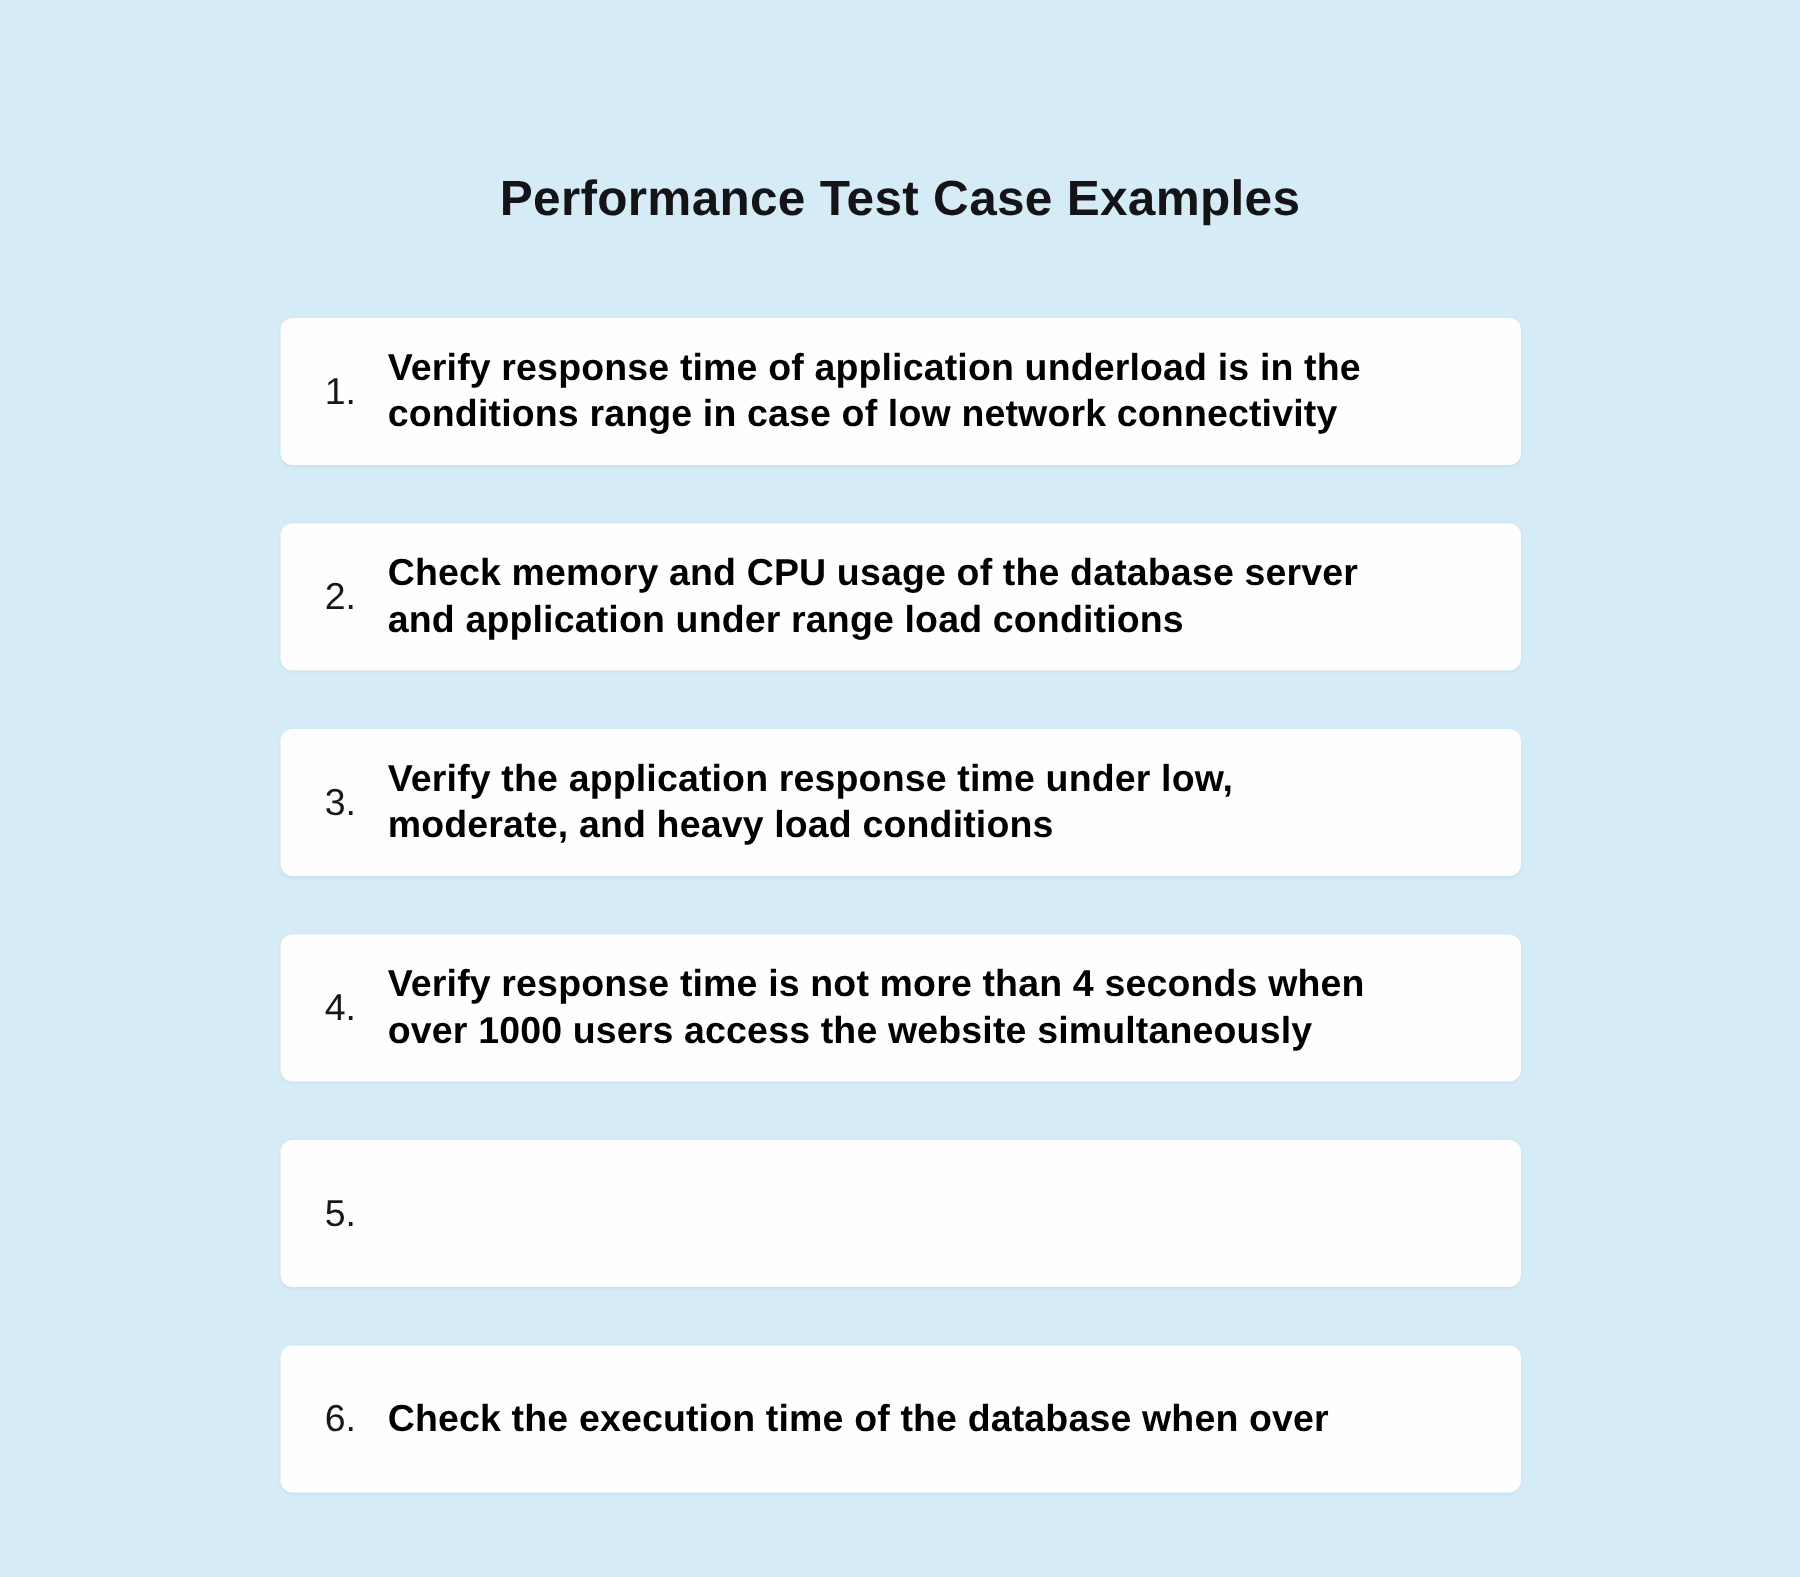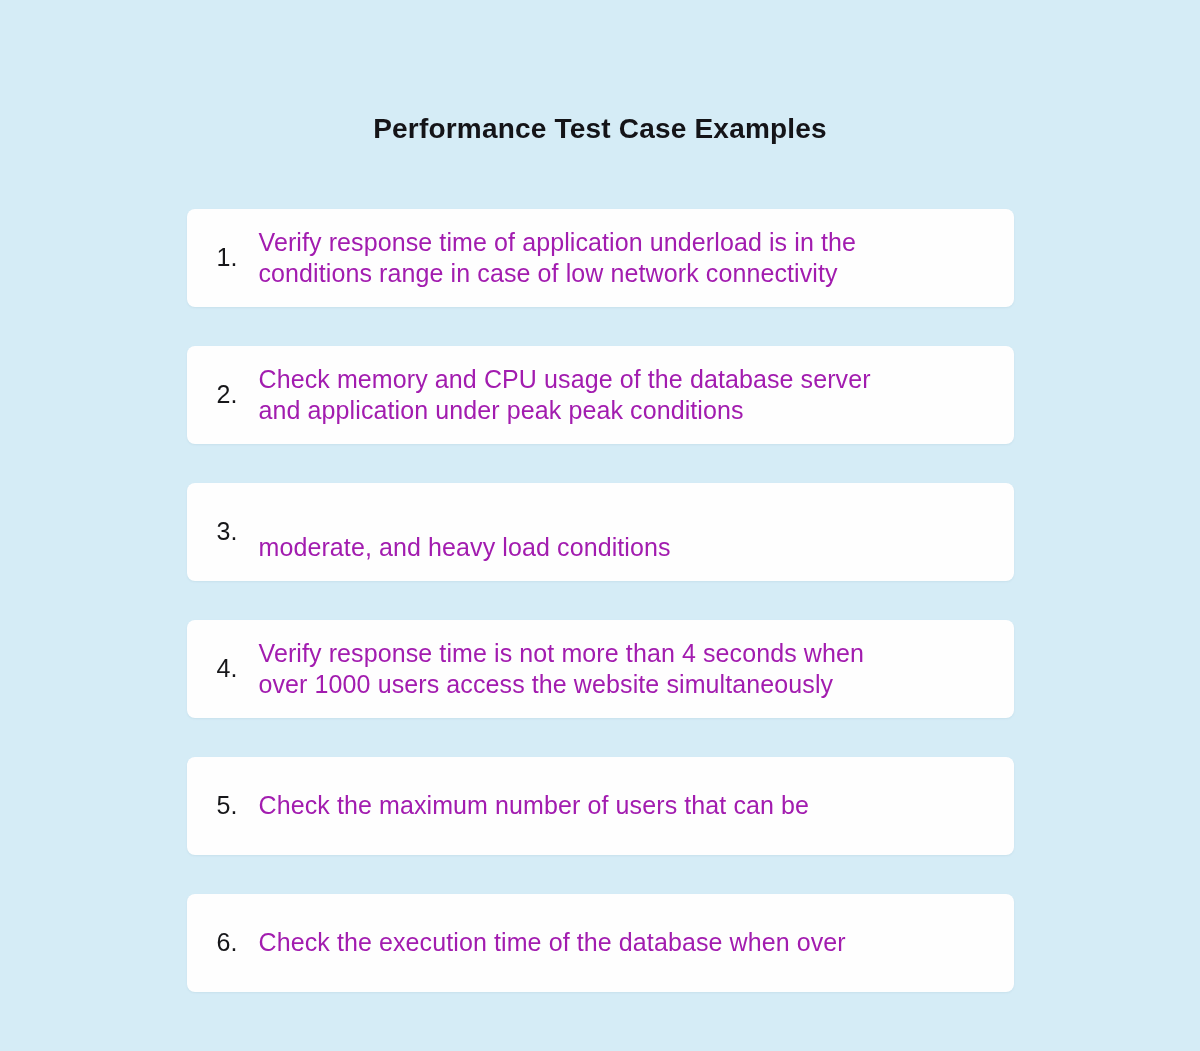--- a/index.html
+++ b/index.html
@@ -10,21 +10,21 @@
     width: 1200px;
     height: 1051px;
     background: #d5ecf6;
     font-family: "Liberation Sans", "DejaVu Sans", sans-serif;
     color: #17171a;
     overflow: hidden;
   }
   .page-title {
     padding-top: 92px;
     text-align: center;
-    font-size: 28px;
+    font-size: 33px;
     line-height: 36px;
     font-weight: 700;
     letter-spacing: 0.2px;
     color: #141418;
   }
   .cards {
     width: 827px;
     margin: 62px auto 0 auto;
   }
   .card {
@@ -47,22 +47,23 @@
     width: 26px;
     margin-right: 16px;
     font-size: 25px;
     line-height: 31px;
     color: #17171a;
     text-align: left;
   }
   .card .text {
     font-size: 25px;
     line-height: 31px;
-    color: #a21caf;
+    color: #000000;
     letter-spacing: 0.1px;
+    font-weight: bold;
   }
 </style>
 </head>
 <body>
 
 <h1 class="page-title">Performance Test Case Examples</h1>
 
 <div class="cards">
 
   <div class="card">
@@ -70,44 +71,44 @@
     <div class="text">
       <span>Verify response time of application underload is in the</span><br>
       <span>conditions range in case of low network connectivity</span>
     </div>
   </div>
 
   <div class="card">
     <span class="num">2.</span>
     <div class="text">
       <span>Check memory and CPU usage of the database server</span><br>
-      <span>and application under peak peak conditions</span>
+      <span>and application under range load conditions</span>
     </div>
   </div>
 
   <div class="card">
     <span class="num">3.</span>
     <div class="text">
-      <br>
+      <span>Verify the application response time under low,</span><br>
       <span>moderate, and heavy load conditions</span>
     </div>
   </div>
 
   <div class="card">
     <span class="num">4.</span>
     <div class="text">
       <span>Verify response time is not more than 4 seconds when</span><br>
       <span>over 1000 users access the website simultaneously</span>
     </div>
   </div>
 
   <div class="card">
     <span class="num">5.</span>
     <div class="text">
-      <span>Check the maximum number of users that can be</span><br>
+      <br>
     </div>
   </div>
 
   <div class="card">
     <span class="num">6.</span>
     <div class="text">
       <span>Check the execution time of the database when over</span><br>
     </div>
   </div>
 

